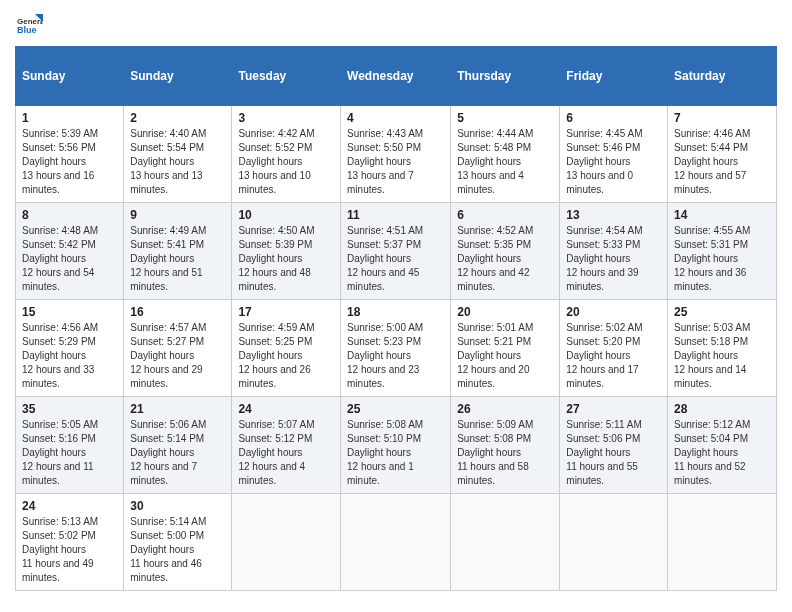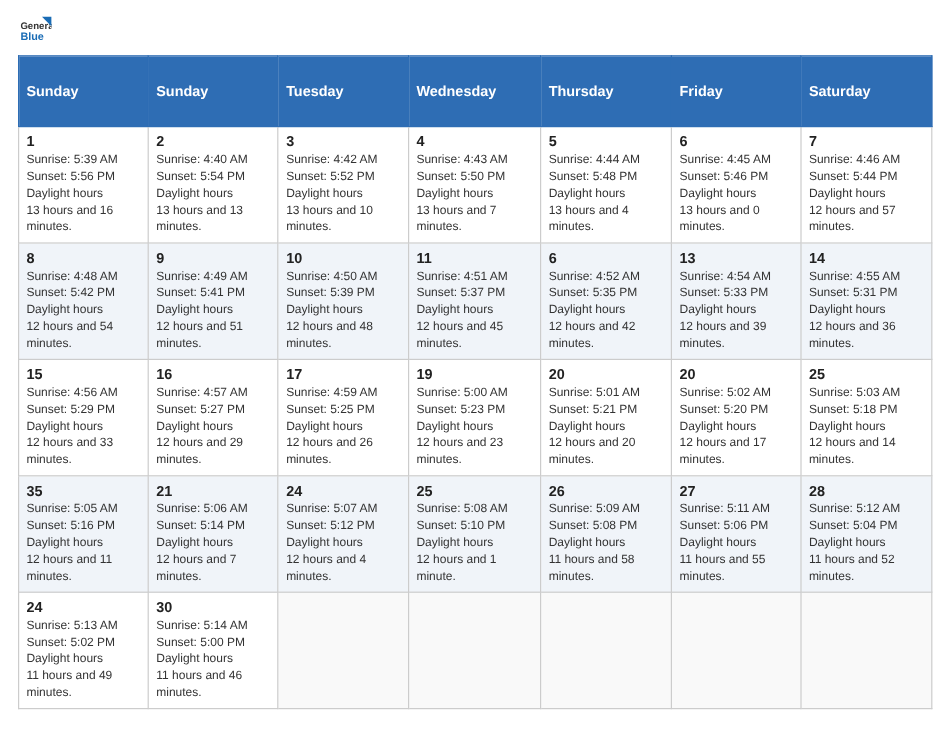--- a/index.html
+++ b/index.html
@@ -272,21 +272,21 @@
           <td>
         <div class="day-number">17</div>
         <div class="day-info">
           Sunrise: 4:59 AM<br>
           Sunset: 5:25 PM<br>
           Daylight hours<br>
           12 hours and 26 minutes.
         </div>
       </td>
           <td>
-        <div class="day-number">19</div>
+        <div class="day-number">18</div>
         <div class="day-info">
           Sunrise: 5:00 AM<br>
           Sunset: 5:23 PM<br>
           Daylight hours<br>
           12 hours and 23 minutes.
         </div>
       </td>
           <td>
         <div class="day-number">20</div>
         <div class="day-info">

